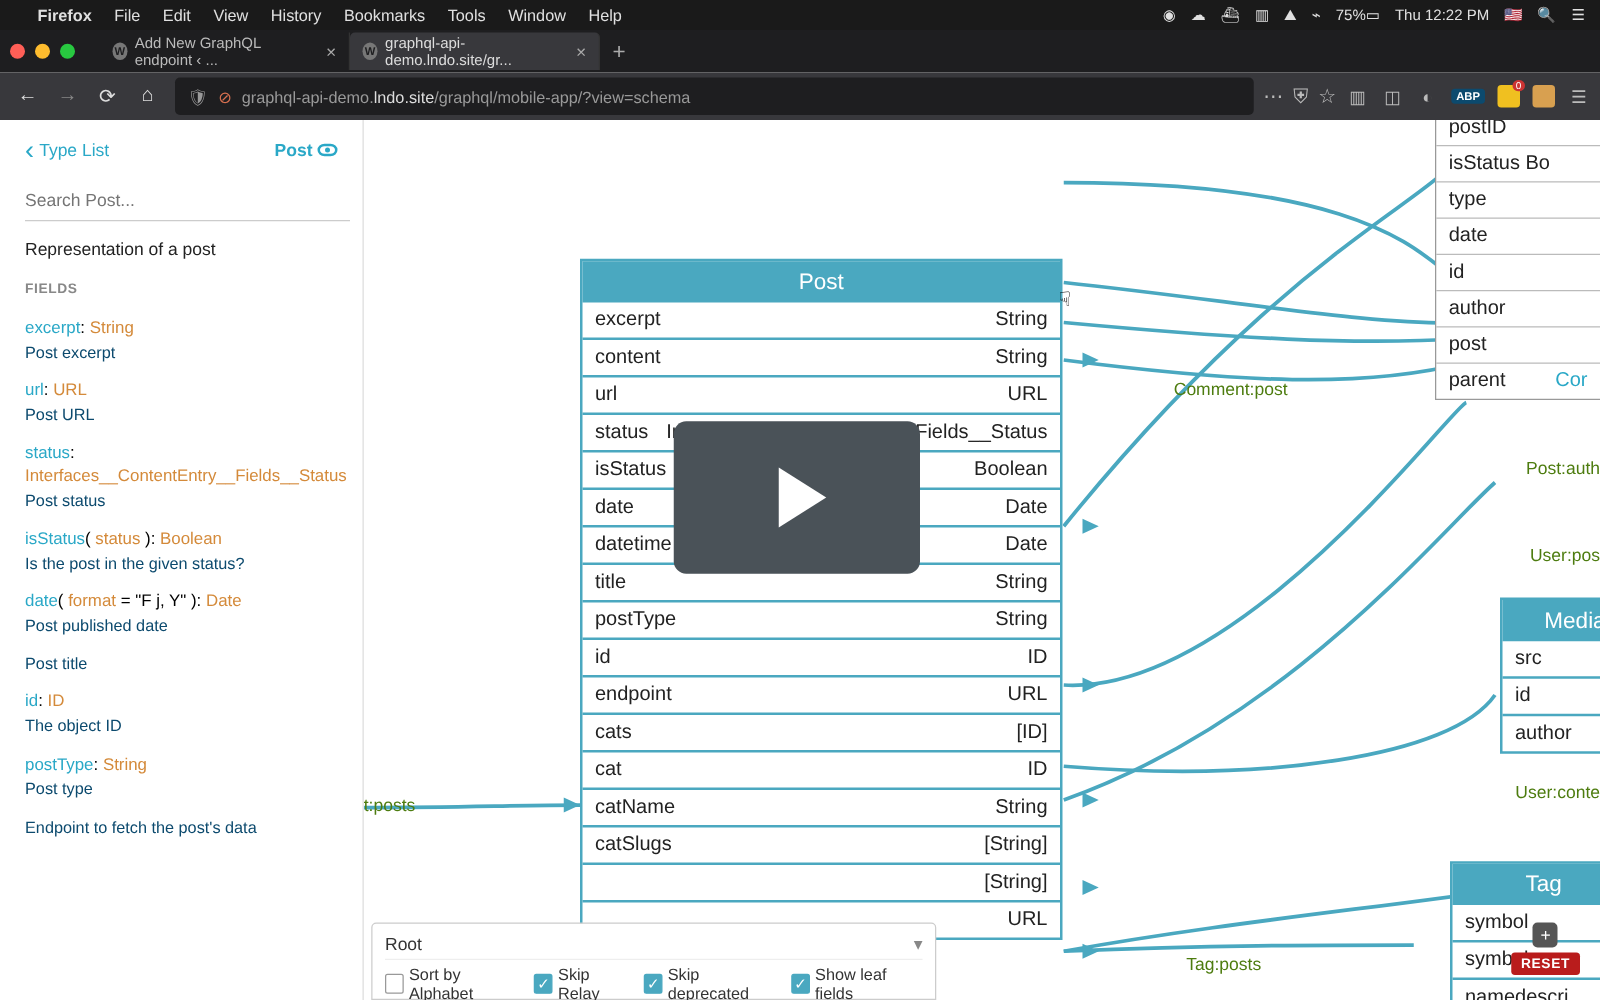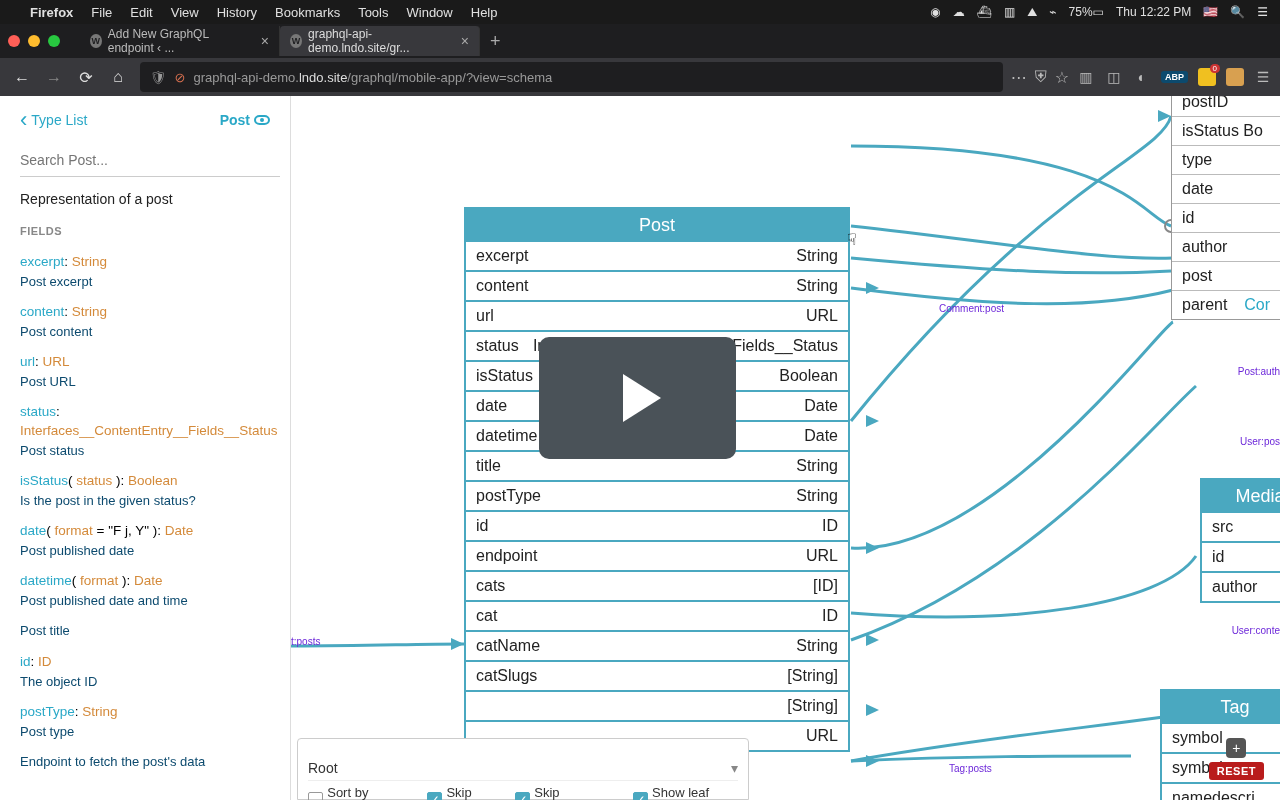--- a/index.html
+++ b/index.html
@@ -57,39 +57,39 @@
 .field-list { }
 .field-item { padding: 6px 0; font-size: 13.5px; line-height: 1.4; }
 .field-item .sig { margin-bottom: 1px; }
 .fname { color: #2aa8c7; }
 .ftype { color: #d48a3a; }
 .farg { color: #d48a3a; }
 .fdesc { color: #0c4a6e; font-size: 13px; }
 
 
 .canvas { flex: 1; position: relative; background: #fff; overflow: hidden; }
-.edge-label { position: absolute; font-size: 10px; color: #6d28d9; }
+.edge-label { position: absolute; font-size: 14px; color: #4d7c0f; }
 
 
 .schema-box { position: absolute; border: 2px solid #4aa8c0; background: #fff; }
 .schema-box .hdr { background: #4aa8c0; color: #fff; text-align: center; padding: 6px 0; font-size: 18px; font-weight: 500; }
 .schema-box .row { display: flex; justify-content: space-between; padding: 5px 10px; font-size: 16px; border-top: 2px solid #4aa8c0; color: #222; }
 .schema-box .row:first-of-type { border-top: none; }
 .small-box { border: 1px solid #999; position: absolute; background: #fff; }
 .small-box .row { padding: 5px 10px; font-size: 16px; border-bottom: 1px solid #bbb; color: #222; display: flex; justify-content: space-between; }
 .small-box .row:last-child { border-bottom: none; }
 .teal-text { color: #2aa8c7; }
 
 
 .play-overlay { position: absolute; width: 197px; height: 122px; background: #4a5258; border-radius: 10px; display: flex; align-items: center; justify-content: center; z-index: 10; left: 539px; top: 337px; }
 .play-tri { width: 0; height: 0; border-left: 38px solid #fff; border-top: 24px solid transparent; border-bottom: 24px solid transparent; margin-left: 8px; }
 .cursor { position: absolute; font-size: 16px; color: #000; z-index: 11; }
 
 
-.bottombar { position: absolute; bottom: 0; left: 297px; width: 452px; height: 62px; background: #fff; border: 1px solid #ccc; border-radius: 4px 4px 0 0; padding: 17px 10px; z-index: 8; }
+.bottombar { position: absolute; bottom: 0; left: 297px; width: 452px; height: 62px; background: #fff; border: 1px solid #ccc; border-radius: 4px 4px 0 0; padding: 4px 10px; z-index: 8; }
 .root-select { width: 100%; border: none; background: #fff; padding: 4px 0; font-size: 14px; color: #333; display: flex; justify-content: space-between; align-items: center; border-bottom: 1px solid #eee; margin-bottom: 4px; }
 .root-select::after { content: "▾"; color: #888; }
 .checks { display: flex; gap: 10px; font-size: 13px; color: #333; align-items: center; }
 .chk { display: flex; align-items: center; gap: 4px; }
 .chkbox { width: 16px; height: 16px; border: 1px solid #999; border-radius: 2px; display: inline-flex; align-items: center; justify-content: center; font-size: 12px; }
 .chkbox.on { background: #4aa8c0; border-color: #4aa8c0; color: #fff; }
 
 
 .reset { position: absolute; right: 16px; bottom: 20px; display: flex; flex-direction: column; align-items: center; gap: 4px; z-index: 9; }
 .reset .plus { width: 20px; height: 20px; background: #555; color: #fff; border-radius: 4px; display: flex; align-items: center; justify-content: center; font-size: 14px; }
@@ -188,42 +188,34 @@
     </div>
     <input class="search" placeholder="Search Post..." style="">
     <div class="desc">Representation of a post</div>
     <div class="section-label">FIELDS</div>
     <div class="field-list" id="field-list">
         <div class="field-item">
           <div class="sig"><span class="fname">excerpt</span>: <span class="ftype">String</span></div>
           <div class="fdesc">Post excerpt</div>
         </div>
         <div class="field-item">
-          <div class="sig"><span class="fname">content</span>: <span class="ftype">String</span></div>
-          <div class="fdesc">Post content</div>
-        </div>
-        <div class="field-item">
           <div class="sig"><span class="fname">url</span>: <span class="ftype">URL</span></div>
           <div class="fdesc">Post URL</div>
         </div>
         <div class="field-item">
           <div class="sig"><span class="fname">status</span>: <span class="ftype">Interfaces__ContentEntry__Fields__Status</span></div>
           <div class="fdesc">Post status</div>
         </div>
         <div class="field-item">
           <div class="sig"><span class="fname">isStatus</span>( <span class="farg">status</span> ): <span class="ftype">Boolean</span></div>
           <div class="fdesc">Is the post in the given status?</div>
         </div>
         <div class="field-item">
           <div class="sig"><span class="fname">date</span>( <span class="farg">format</span> = "F j, Y" ): <span class="ftype">Date</span></div>
           <div class="fdesc">Post published date</div>
-        </div>
-        <div class="field-item">
-          <div class="sig"><span class="fname">datetime</span>( <span class="farg">format</span> ): <span class="ftype">Date</span></div>
-          <div class="fdesc">Post published date and time</div>
         </div>
         <div class="field-item">
           <div class="fdesc">Post title</div>
         </div>
         <div class="field-item">
           <div class="sig"><span class="fname">id</span>: <span class="ftype">ID</span></div>
           <div class="fdesc">The object ID</div>
         </div>
         <div class="field-item">
           <div class="sig"><span class="fname">postType</span>: <span class="ftype">String</span></div>
@@ -331,21 +323,21 @@
             <span></span>
             <span>[String]</span>
           </div>
           <div class="row">
             <span></span>
             <span>URL</span>
           </div>
         </div>
     </div>
 
-    <div class="small-box" style="right:-1px; top:-9px; width:110px;">
+    <div class="small-box" style="right:-1px; top:-9px; width:133px;">
       <div id="top-box-rows">
           <div class="row">
             <span>postID</span>
           </div>
           <div class="row">
             <span>isStatus   Bo</span>
           </div>
           <div class="row">
             <span>type</span>
           </div>

